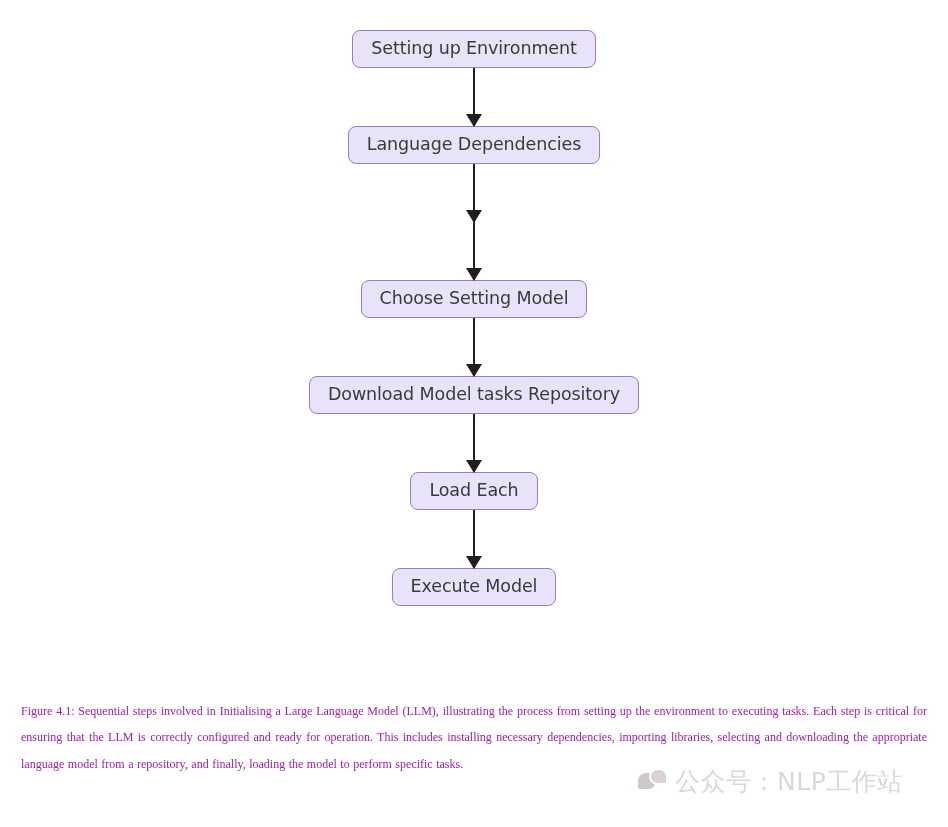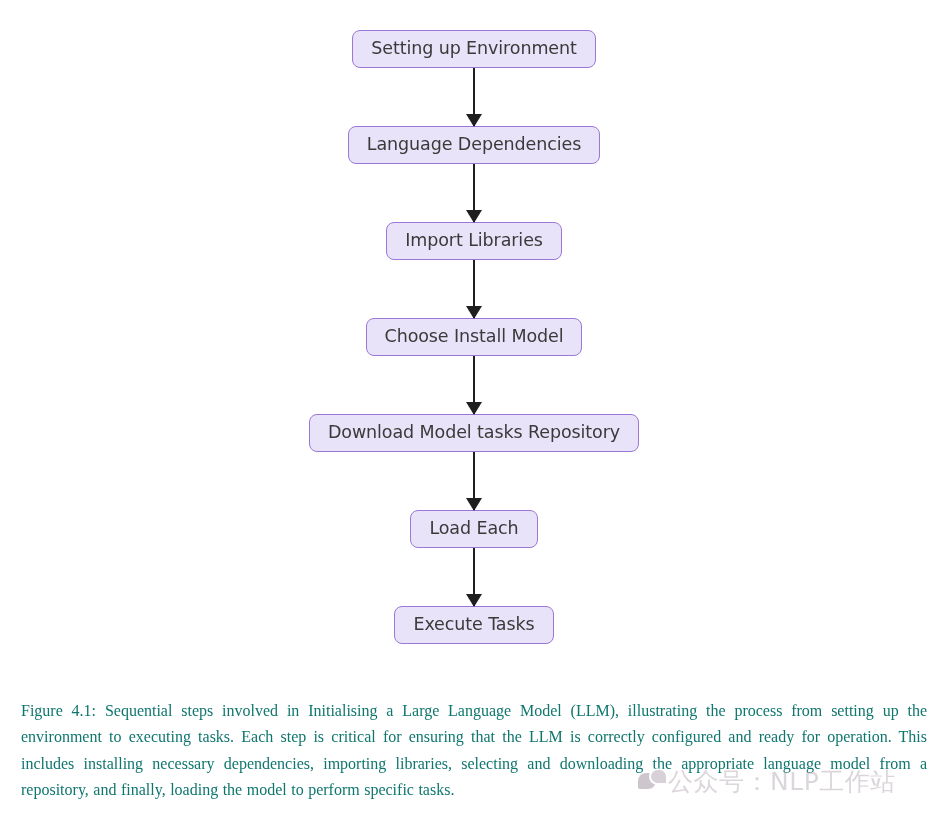--- a/index.html
+++ b/index.html
@@ -72,35 +72,36 @@
     border-top: 13px solid #1f1f1f;
   }
 
   
   #caption {
     position: absolute;
     left: 21px;
     top: 698px;
     width: 906px;
     font-family: "Liberation Serif", "DejaVu Serif", serif;
-    font-size: 16px;
+    font-size: 12px;
     line-height: 26.3px;
-    color: #0f766e;
+    color: #a21caf;
     text-align: justify;
     text-justify: inter-word;
     word-spacing: 0.5px;
   }
 
   
   #watermark {
     position: absolute;
     left: 638px;
     top: 768px;
     display: flex;
     align-items: center;
+    gap: 7px;
     opacity: 0.5;
     pointer-events: none;
   }
   #watermark .wm-icon {
     width: 30px;
     height: 26px;
     position: relative;
     flex: none;
   }
   #watermark .wm-icon .b1 {
@@ -145,49 +146,48 @@
       <div class="head"></div>
     </div>
 
     <div class="node">Language Dependencies</div>
 
     <div class="connector" style="height:58px">
       <div class="stem"></div>
       <div class="head"></div>
     </div>
 
-    <div class="node">Import Libraries</div>
 
     <div class="connector" style="height:58px">
       <div class="stem"></div>
       <div class="head"></div>
     </div>
 
-    <div class="node">Choose Install Model</div>
+    <div class="node">Choose Setting Model</div>
 
     <div class="connector" style="height:58px">
       <div class="stem"></div>
       <div class="head"></div>
     </div>
 
     <div class="node">Download Model tasks Repository</div>
 
     <div class="connector" style="height:58px">
       <div class="stem"></div>
       <div class="head"></div>
     </div>
 
     <div class="node">Load Each</div>
 
     <div class="connector" style="height:58px">
       <div class="stem"></div>
       <div class="head"></div>
     </div>
 
-    <div class="node">Execute Tasks</div>
+    <div class="node">Execute Model</div>
 
   </div>
 </div>
 
 <div id="caption">Figure 4.1: Sequential steps involved in Initialising a Large Language Model (LLM), illustrating the process from setting up the environment to executing tasks. Each step is critical for ensuring that the LLM is correctly configured and ready for operation. This includes installing necessary dependencies, importing libraries, selecting and downloading the appropriate language model from a repository, and finally, loading the model to perform specific tasks.</div>
 
 <div id="watermark">
   <span class="wm-icon">
     <span class="b1"></span>
     <span class="b2"></span>

